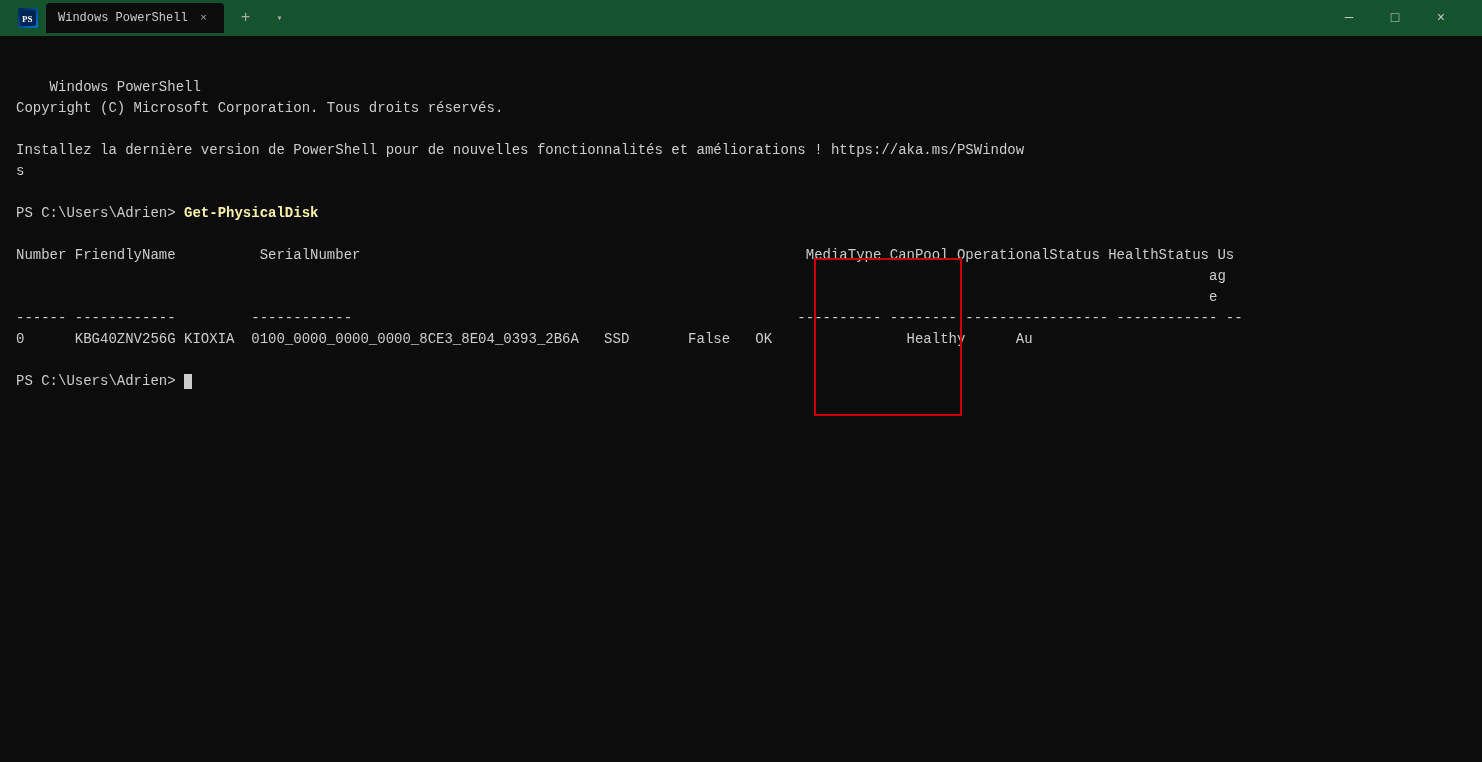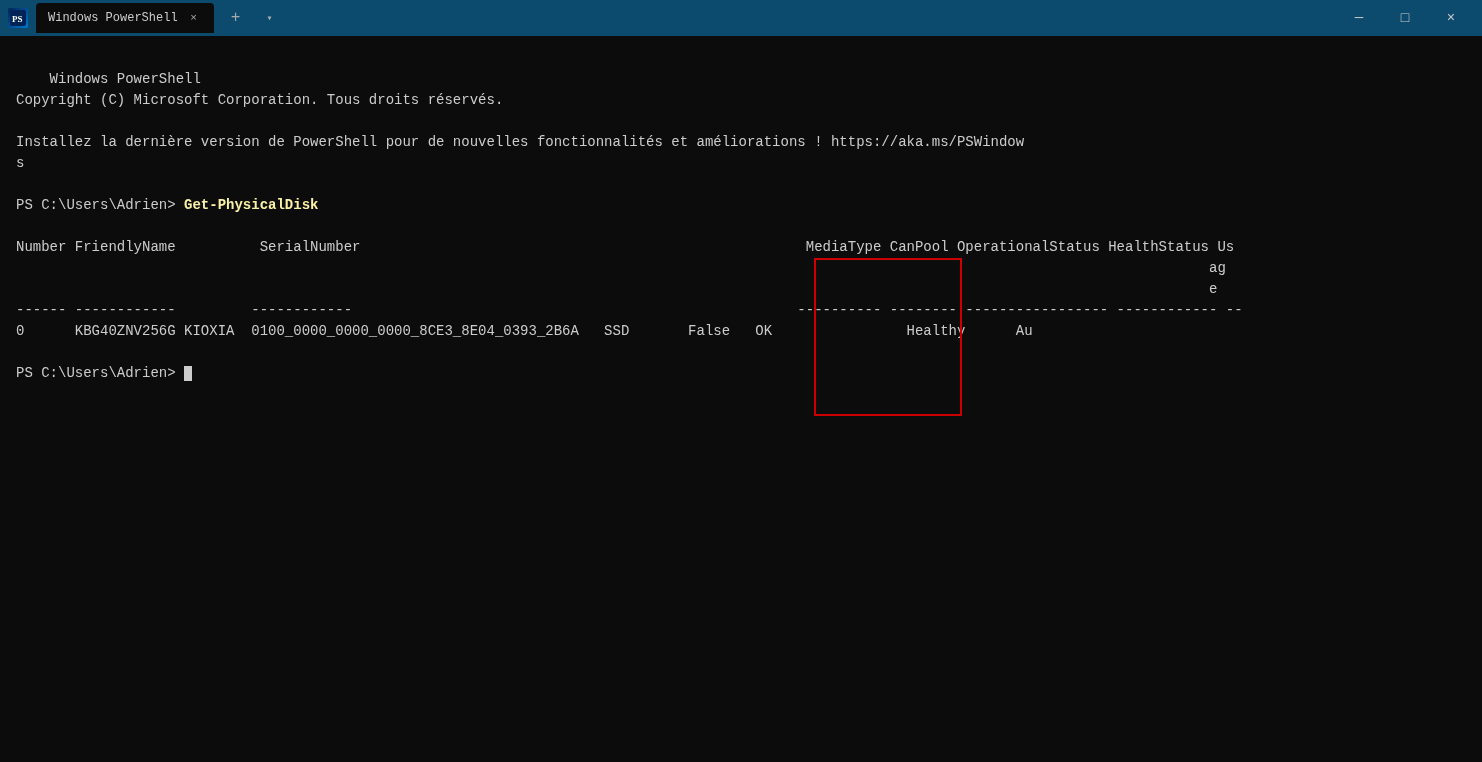--- a/index.html
+++ b/index.html
@@ -8,23 +8,23 @@
       width: 1482px;
       height: 762px;
       background: #0c0c0c;
       font-family: 'Consolas', 'Courier New', monospace;
       overflow: hidden;
     }
 
     .titlebar {
       display: flex;
       align-items: center;
-      background: #0c4a6e;
+      background: #14532d;
       height: 36px;
-      padding: 0 8px;
+      padding: 0 18px;
       user-select: none;
     }
 
     .titlebar-left {
       display: flex;
       align-items: center;
       gap: 8px;
       flex: 1;
     }
 
@@ -101,21 +101,21 @@
       display: flex;
       align-items: center;
       justify-content: center;
       color: #cccccc;
       font-size: 14px;
       cursor: pointer;
     }
 
     .terminal-body {
       background: #0c0c0c;
-      padding: 12px 16px;
+      padding: 20px 16px;
       height: calc(762px - 36px);
       overflow: hidden;
       position: relative;
     }
 
     .terminal-text {
       font-size: 14px;
       line-height: 1.5;
       color: #cccccc;
       white-space: pre;

